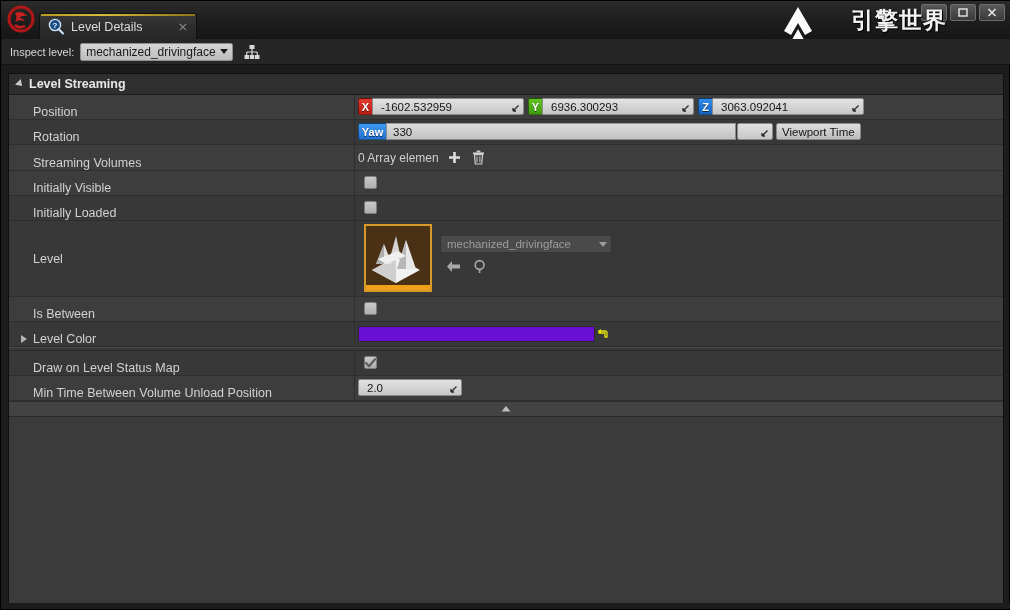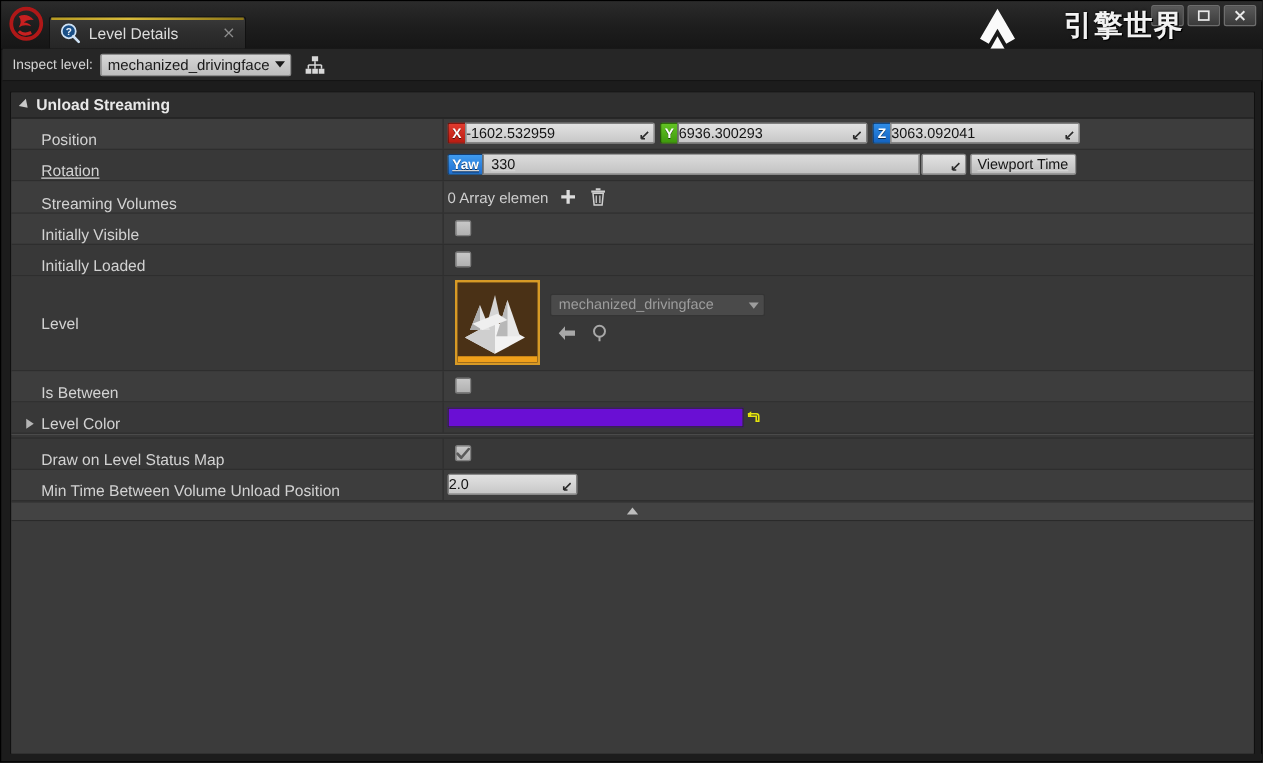--- a/index.html
+++ b/index.html
@@ -81,21 +81,21 @@
   .axisbadge{width:14px;height:17px;box-sizing:border-box;display:flex;align-items:center;justify-content:center;
     font-size:11px;font-weight:bold;color:#fff;text-shadow:0 1px 0 rgba(0,0,0,.6);
     border:1px solid rgba(0,0,0,.45);border-right:none;border-radius:2px 0 0 2px;}
   .axis-x{background:linear-gradient(180deg,#e23b2e,#b91c12);}
   .axis-y{background:linear-gradient(180deg,#63c423,#3e9a0c);}
   .axis-z{background:linear-gradient(180deg,#2f8de8,#1463c0);}
   .axis-yaw{background:linear-gradient(180deg,#3f9bf0,#1f6fd0);width:28px;}
   .numbox{height:17px;box-sizing:border-box;position:relative;
     background:linear-gradient(180deg,#e2e2e2,#c7c7c7);
     border:1px solid #8a8a8a;border-radius:0 2px 2px 0;
-    display:flex;align-items:center;padding-left:0;color:#141414;font-size:11.5px;}
+    display:flex;align-items:center;padding-left:8px;color:#141414;font-size:11.5px;}
   .spin{position:absolute;right:3px;bottom:1px;width:9px;height:9px;}
 
   .slidernum{height:17px;box-sizing:border-box;position:relative;
     background:linear-gradient(180deg,#dcdcdc,#c2c2c2);
     border:1px solid #8a8a8a;border-top-color:#9a9a9a;
     display:flex;align-items:center;padding-left:6px;color:#141414;font-size:11.5px;}
   .spinbox{width:36px;height:17px;box-sizing:border-box;position:relative;margin-left:1px;
     background:linear-gradient(180deg,#e2e2e2,#c7c7c7);border:1px solid #8a8a8a;border-radius:2px;}
   .btn{height:17px;box-sizing:border-box;padding:0 5px;margin-left:3px;
     background:linear-gradient(180deg,#dedede,#bcbcbc);border:1px solid #8a8a8a;border-radius:2px;
@@ -209,21 +209,21 @@
         <rect x="12" y="12" width="4.5" height="4" fill="#d8d8d8"></rect>
         <path d="M9 6 v3 M3.7 12 v-3 M9 12 v-3 M14.2 12 v-3 M3.7 9 H14.2" stroke="#d8d8d8" stroke-width="1.2" fill="none"></path>
       </svg>
     </span>
   </div>
 
   <div class="panel">
 
     <div class="cat-header">
       <span class="cat-arrow"></span>
-      <span class="cat-title">Unload Streaming</span>
+      <span class="cat-title">Level Streaming</span>
     </div>
 
     <div class="rows">
 
       <div class="row alt" style="height:25px;">
         <div class="rowlabel">Position</div>
         <div class="vsep"></div>
         <div class="rowvalue">
           <div class="axisfield">
             <span class="axisbadge axis-x">X</span>
@@ -242,21 +242,21 @@
           <div class="axisfield">
             <span class="axisbadge axis-z">Z</span>
             <span class="numbox" style="width:152px">3063.092041<svg class="spin" viewBox="0 0 9 9">
                   <path d="M7.5 1.5 L2 7 M2 7 L5 7 M2 7 L2 4" stroke="#2a2a2a" stroke-width="1.3" fill="none"></path>
                 </svg>
             </span>
           </div>
         </div>
       </div>
 
-      <div class="row plain" style="height:25px;text-decoration:underline;">
+      <div class="row plain" style="height:25px;">
         <div class="rowlabel">Rotation</div>
         <div class="vsep"></div>
         <div class="rowvalue">
           <span class="axisbadge axis-yaw">Yaw</span>
           <span class="slidernum" style="width:350px">330</span>
           <span class="spinbox">
             <svg class="spin" viewBox="0 0 9 9">
                 <path d="M7.5 1.5 L2 7 M2 7 L5 7 M2 7 L2 4" stroke="#2a2a2a" stroke-width="1.3" fill="none"></path>
               </svg>
           </span>

